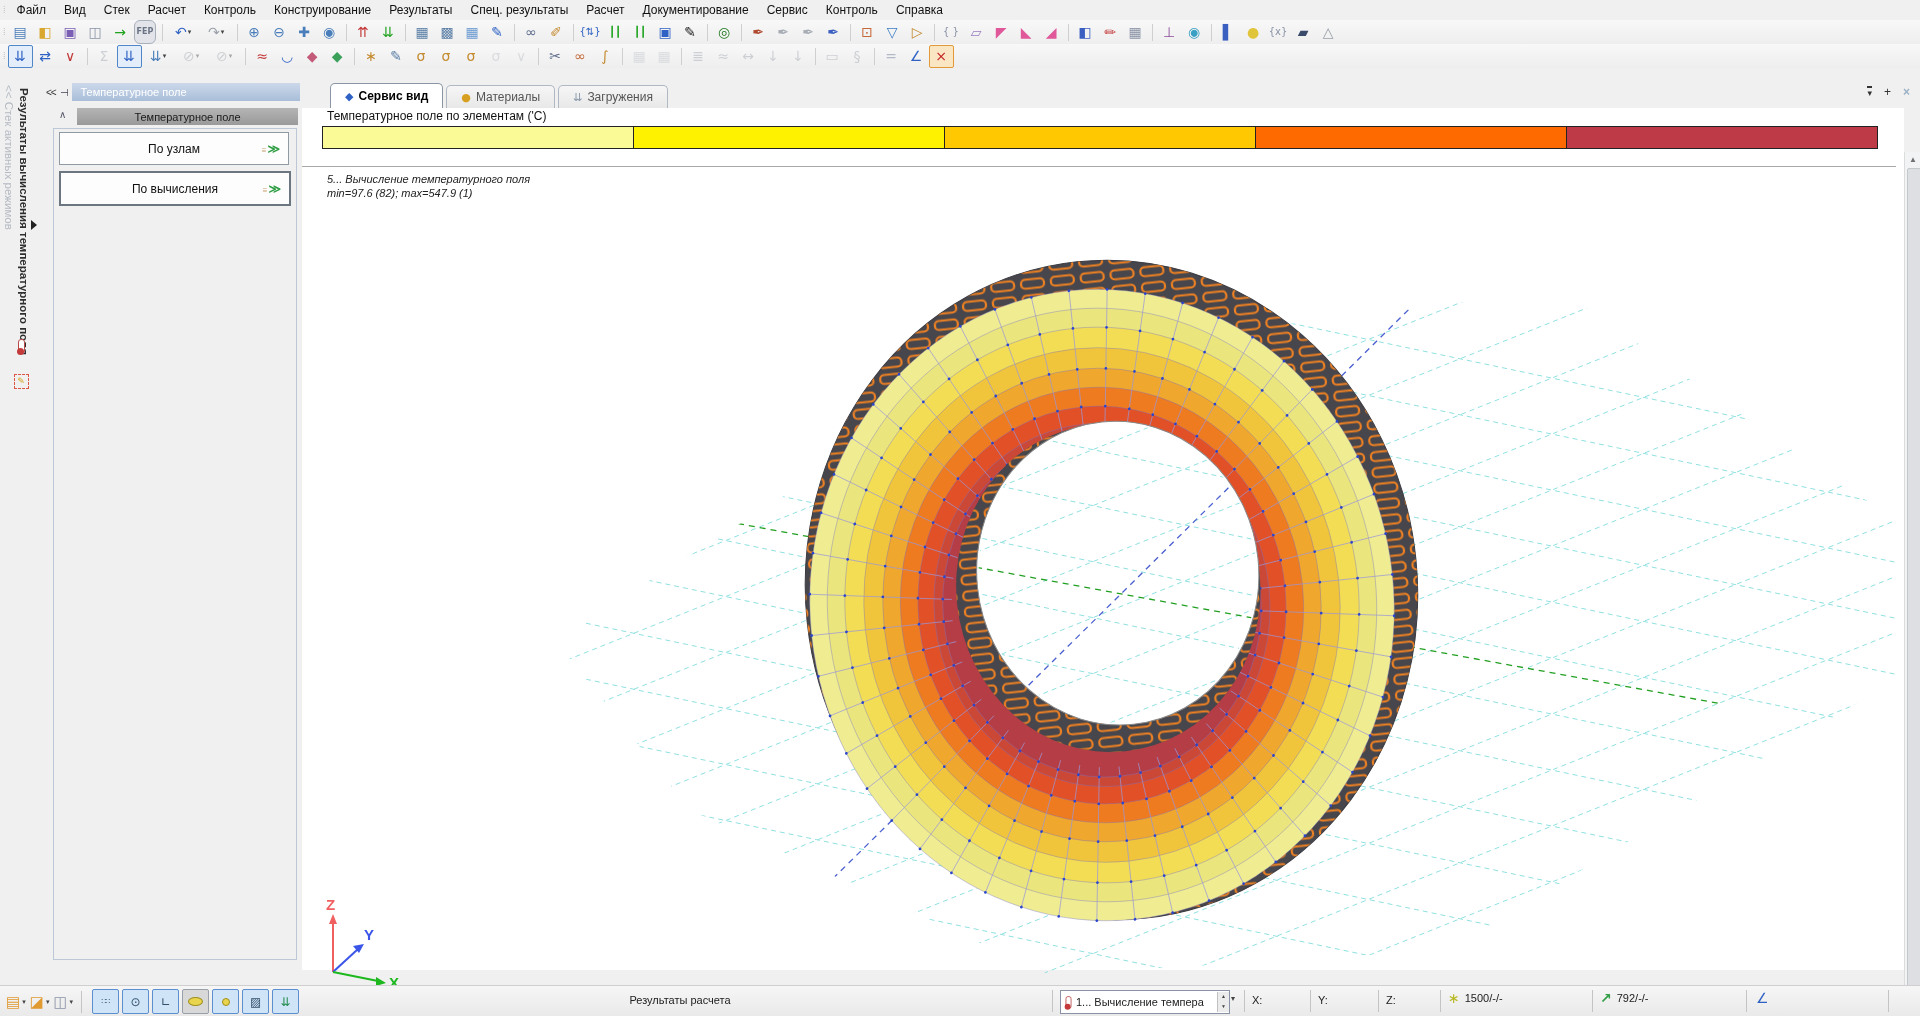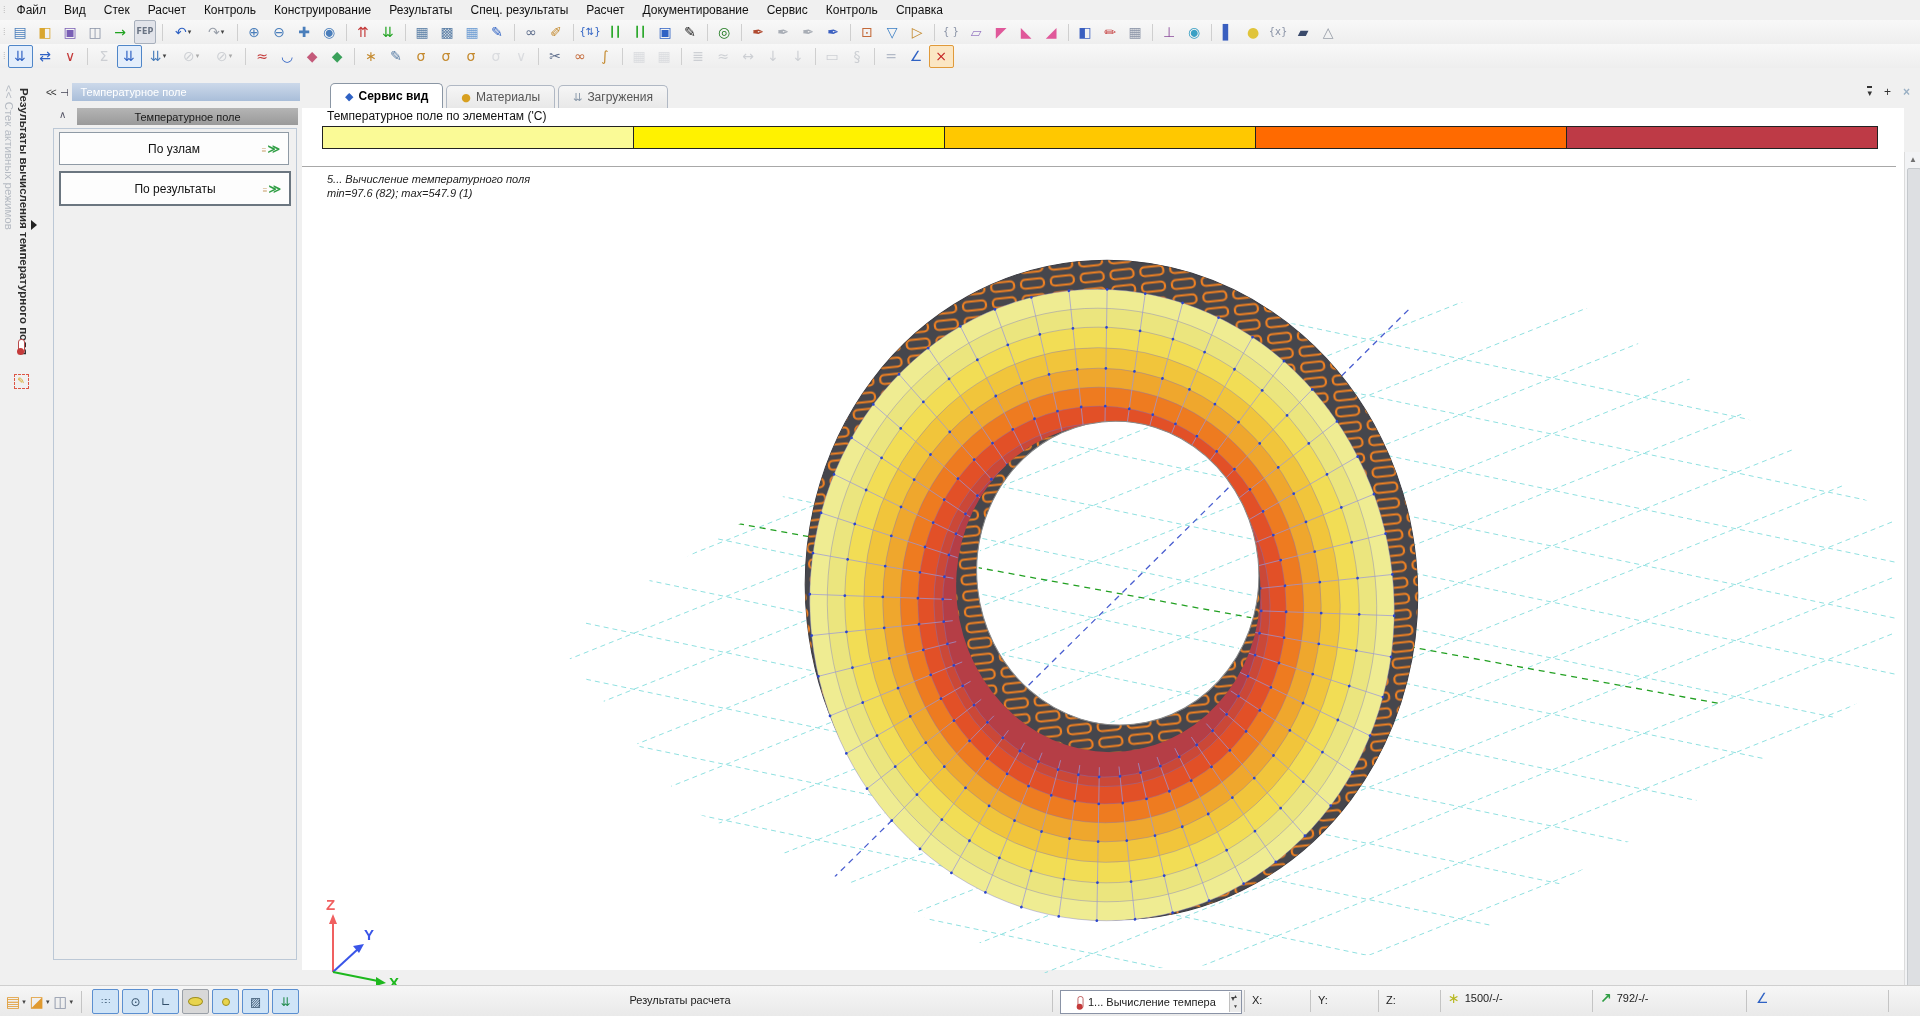--- a/index.html
+++ b/index.html
@@ -109,21 +109,21 @@
   .toggles{display:flex;gap:3px;margin-left:4px;}
   .toggle{width:25px;height:23px;border:1px solid #5b8fd0;background:#cfe4f7;border-radius:2px;
     display:flex;align-items:center;justify-content:center;cursor:default;}
   .toggle .glyph{font-family:"DejaVu Sans",sans-serif;font-size:12px;color:#33506b;line-height:12px;}
   .toggle.small .glyph{font-size:8px;letter-spacing:-1px;}
   .toggle.pressed{background:#d8d8d8;border-color:#9aa0a8;}
   .toggle.ellipse::after{content:'';width:13px;height:7px;background:#e8d44d;border:1px solid #a09020;border-radius:50%;}
   .toggle.dot::after{content:'';width:6px;height:6px;background:#e8d44d;border:1px solid #a09020;border-radius:50%;}
   .sb-center{position:absolute;left:480px;top:8px;width:400px;text-align:center;}
   .sb-combo{position:absolute;left:1060px;top:4px;width:164px;height:22px;background:#fff;
-    border:1px solid #8a93a6;display:flex;align-items:center;gap:4px;padding-left:16px;}
+    border:1px solid #8a93a6;display:flex;align-items:center;gap:4px;padding-left:4px;}
   .sb-combo .txt{flex:1;font-size:11px;white-space:nowrap;overflow:hidden;}
   .spinner{width:11px;height:20px;border-left:1px solid #c0c0c0;display:flex;flex-direction:column;}
   .spinner span{flex:1;font-size:5px;text-align:center;color:#444;background:#ececec;line-height:9px;}
   .sb-dd-btn{position:absolute;left:1230px;top:7px;font-size:8px;color:#444;border:1px solid transparent;}
   .sb-field-label{position:absolute;top:8px;}
   .sb-counter{position:absolute;top:4px;display:flex;align-items:center;gap:5px;}
   .sb-counter .glyph{font-family:"DejaVu Sans",sans-serif;font-size:14px;}
   .sbvr{position:absolute;top:4px;width:1px;height:22px;background:#c4c4c4;}
 </style>
 </head>
@@ -163,21 +163,21 @@
       <span class="tbi">
         <span class="glyph" style="color: rgb(122, 95, 181);">▣</span>
       </span>
       <span class="tbi">
         <span class="glyph" style="color: rgb(138, 147, 166);">◫</span>
       </span>
       <span class="tbi">
         <span class="glyph" style="color: rgb(31, 163, 31);">→</span>
       </span>
       <span class="tbi fep">
-        <span class="glyph" style="color: rgb(106, 116, 132);">FEP</span>
+        <span class="glyph" style="color: rgb(106, 116, 132); border-radius: 6px;">FEP</span>
       </span>
       <span class="tbsep"></span>
       <span class="tbi has-dd">
         <span class="glyph" style="color: rgb(47, 98, 196);">↶</span>
         <span class="dd">▾</span>
       </span>
       <span class="tbi has-dd">
         <span class="glyph" style="color: rgb(154, 160, 170);">↷</span>
         <span class="dd">▾</span>
       </span>
@@ -453,21 +453,21 @@
     </div>
     <span class="section-chevron">∧</span>
     <div class="section-bar">Температурное поле</div>
     <div class="panel-box">
 
     <div class="panel-btn" style="top:3px">
           <span>По узлам</span>
           <span class="go">≫</span>
         </div>
         <div class="panel-btn selected" style="top: 42px;">
-          <span>По результаты</span>
+          <span>По вычисления</span>
           <span class="go">≫</span>
         </div>
       </div>
   </div>
 
   <div class="abs main">
 
     <div class="tabbar">
       <div class="tabs">
 

